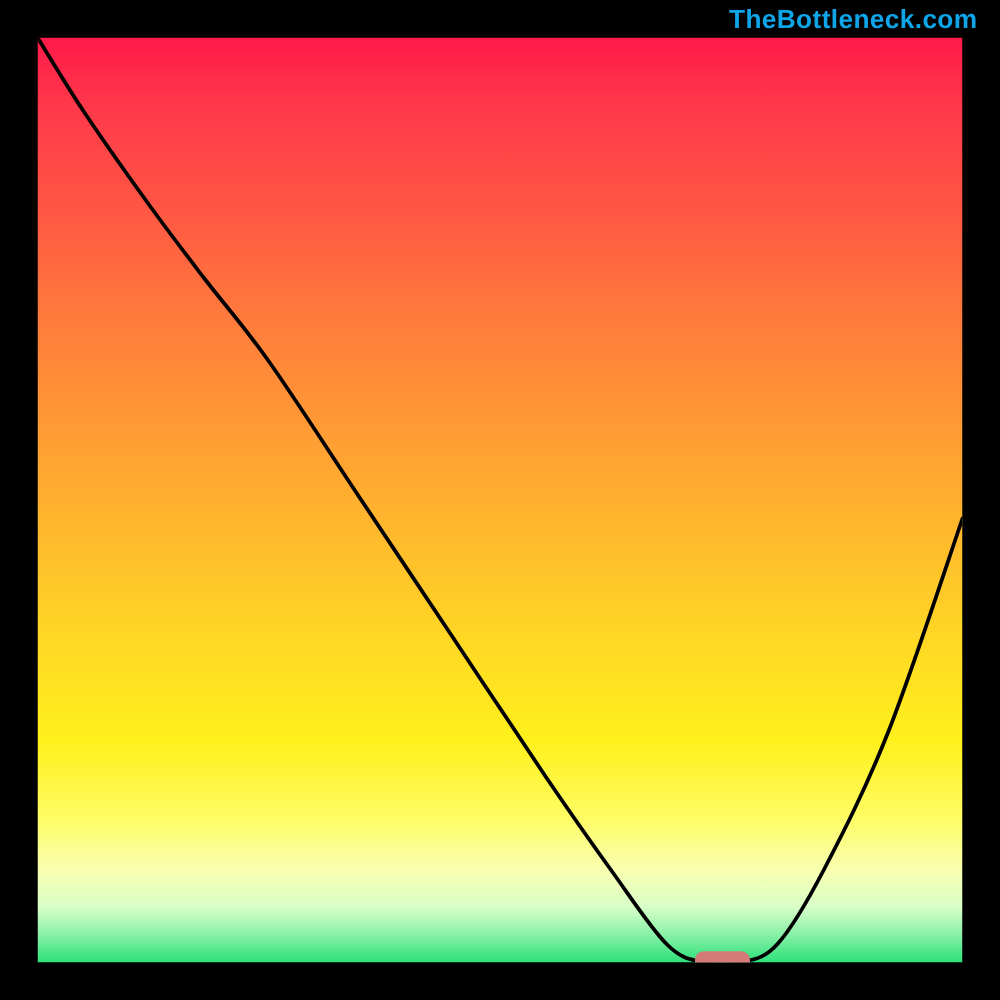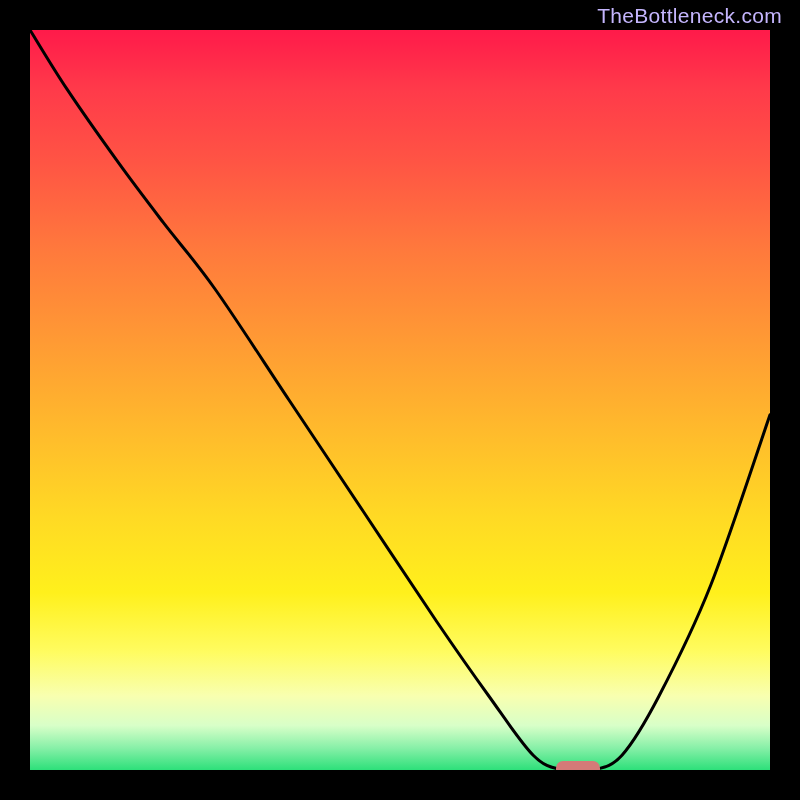--- a/index.html
+++ b/index.html
@@ -8,23 +8,23 @@
     width: 800px;
     height: 800px;
     background: #000;
     position: relative;
     font-family: Arial, sans-serif;
   }
   .watermark {
     position: absolute;
     top: 4px;
     right: 18px;
-    color: #c4b5fd;
+    color: #0ea5e9;
     font-size: 21px;
-    font-weight: 400;
+    font-weight: 700;
     letter-spacing: 0.3px;
   }
   .plot-area {
     position: absolute;
     left: 30px;
     top: 30px;
     width: 740px;
     height: 740px;
     overflow: hidden;
   }

